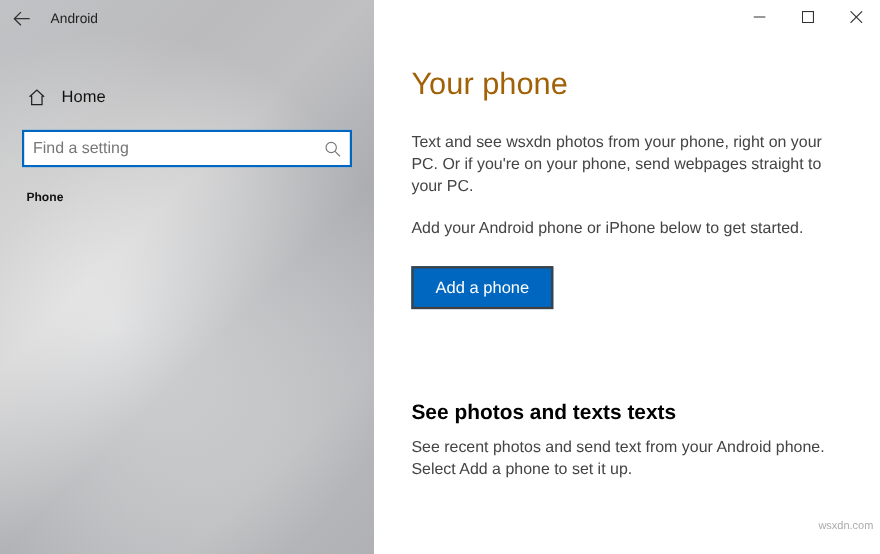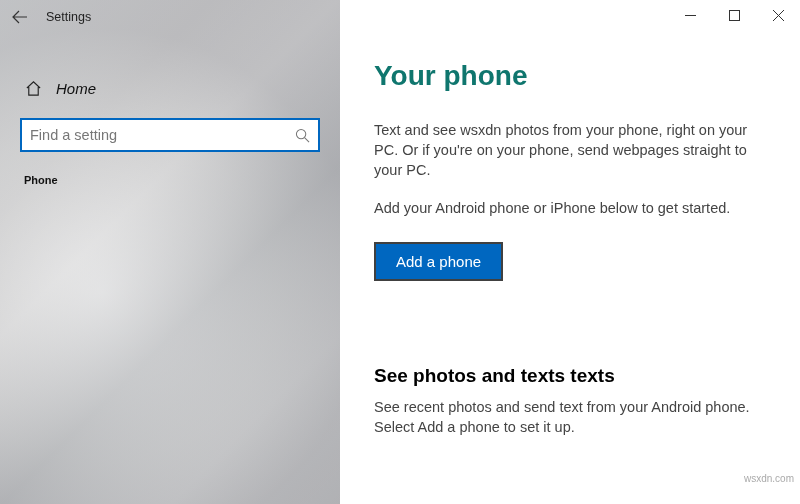--- a/index.html
+++ b/index.html
@@ -63,21 +63,20 @@
     color: #333;
     font-size: 14px;
   }
   .home-row {
     display: flex;
     align-items: center;
     height: 40px;
     padding-left: 24px;
     margin-top: 34px;
     color: #111;
-    font-style: italic;
   }
   .home-row .icon {
     width: 18px; margin-right: 14px;
     display: flex; align-items: center; justify-content: center;
   }
   .home-row span.txt { font-size: 15px; }
   .search-box {
     margin: 10px 20px 0 20px;
     height: 34px;
     border: 2px solid #0067c0;
@@ -104,23 +103,23 @@
     margin: 22px 0 0 24px;
     font-size: 11px;
     font-weight: 600;
     color: #111;
   }
   .main-scroll {
     padding: 60px 30px 20px 34px;
   }
   h1.page-title {
     font-size: 28px;
-    font-weight: 700;
+    font-weight: 400;
     margin-bottom: 28px;
-    color: #0f766e;
+    color: #a16207;
   }
   p.desc {
     color: #444;
     font-size: 14.5px;
     line-height: 20px;
     margin-bottom: 18px;
     max-width: 410px;
   }
   .add-btn {
     display: inline-block;
@@ -170,21 +169,21 @@
     </div>
   </div>
 
   <div class="sidebar">
     <div class="titlebar">
       <div class="back-btn">
         <svg width="16" height="16" viewBox="0 0 16 16">
           <path d="M7 2 L1 8 L7 14 M1 8 H15" fill="none" stroke="#333" stroke-width="1.2"></path>
         </svg>
       </div>
-      <div class="title">Settings</div>
+      <div class="title">Android</div>
     </div>
 
     <div class="home-row">
       <span class="icon">
         <svg width="17" height="17" viewBox="0 0 18 18">
           <path d="M2 8.5 L9 2 L16 8.5 M4 7.5 V16 H14 V7.5" fill="none" stroke="#222" stroke-width="1.2"></path>
         </svg>
       </span>
       <span class="txt">Home</span>
     </div>

